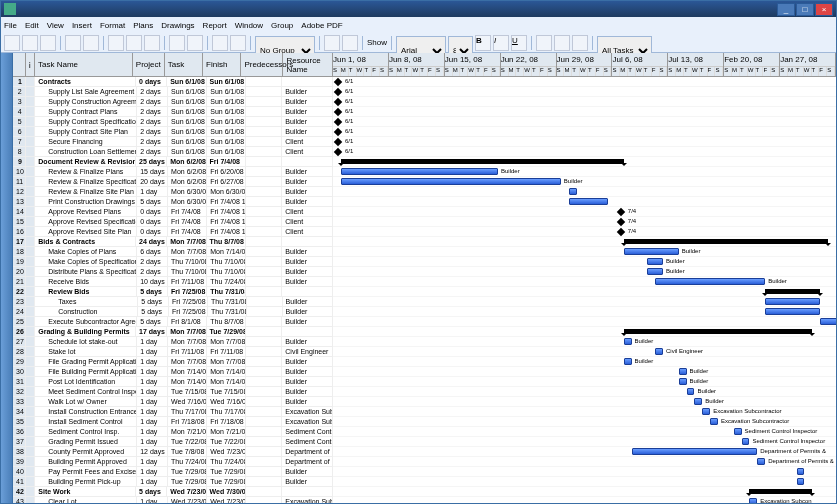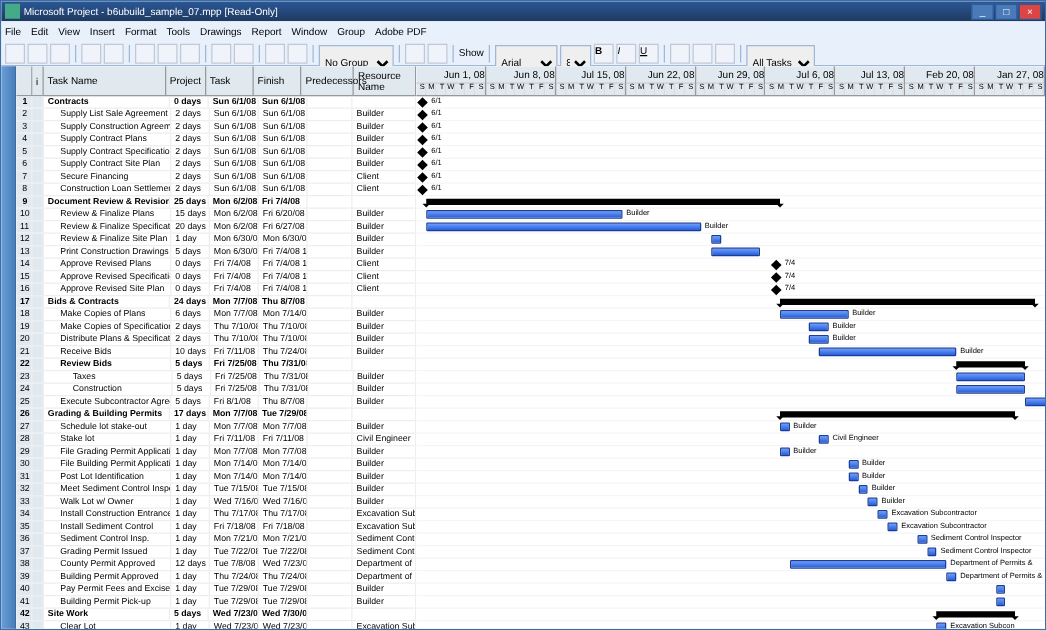--- a/index.html
+++ b/index.html
@@ -26,53 +26,52 @@
 .c-id{width:14px;text-align:right;background:#e0e8f0;}
 .c-ind{width:10px;background:#e0e8f0;}
 .c-name{width:120px;}
 .c-dur{width:36px;}
 .c-start{width:46px;}
 .c-fin{width:46px;}
 .c-pred{width:42px;}
 .c-res{width:60px;}
 .ganttpane{flex:1;background:#fff;overflow:hidden;position:relative;}
 .timehdr{height:24px;background:#e0e8f0;border-bottom:1px solid #999;display:flex;}
-.wk{flex:1;border-right:1px solid #999;font-size:7px;text-align:right;}
+.wk{flex:1;border-right:1px solid #999;font-size:7px;text-align:left;}
 .wk .days{display:flex;height:10px;border-top:1px solid #ccc;}
 .wk .days span{flex:1;border-right:1px solid #ddd;font-size:6px;}
 .ganttbody{position:relative;height:428px;}
 .grow{height:10px;position:relative;border-bottom:1px solid #f5f5f5;}
 .bar{position:absolute;height:7px;top:1px;background:linear-gradient(#6a9eff,#2a5ed8);border:1px solid #1a3e98;border-radius:1px;}
 .sumbar{position:absolute;height:5px;top:2px;background:#000;}
 .sumbar:before,.sumbar:after{content:'';position:absolute;top:4px;border:3px solid transparent;border-top-color:#000;}
 .sumbar:before{left:-3px;}
 .sumbar:after{right:-3px;}
 .ms{position:absolute;width:6px;height:6px;top:2px;background:#000;transform:rotate(45deg);}
 .lbl{position:absolute;font-size:6px;top:1px;white-space:nowrap;}
 </style>
 </head>
 <body>
 
 <div class="titlebar">
   <div class="icon"></div>
-  <span>Microsoft Project - b6ubuild_sample_07.mpp [Read-Only]</span>
   <div class="btns">
     <div class="btn">_</div>
     <div class="btn">□</div>
     <div class="btn" style="background:#d44">×</div>
   </div>
 </div>
 
 <div class="menubar">
   <span>File</span>
   <span>Edit</span>
   <span>View</span>
   <span>Insert</span>
   <span>Format</span>
-  <span>Tools</span>
+  <span>Plans</span>
   <span>Drawings</span>
   <span>Report</span>
   <span>Window</span>
   <span>Group</span>
   <span>Adobe PDF</span>
 </div>
 
 <div class="toolbar">
   <div class="tbtn"></div>
   <div class="tbtn"></div>
@@ -577,21 +576,21 @@
             <span>S</span>
             <span>M</span>
             <span>T</span>
             <span>W</span>
             <span>T</span>
             <span>F</span>
             <span>S</span>
           </div>
         </div>
         <div class="wk">
-          <div style="height:13px;line-height:13px">Jul 15, 08</div>
+          <div style="height:13px;line-height:13px">Jun 15, 08</div>
           <div class="days">
             <span>S</span>
             <span>M</span>
             <span>T</span>
             <span>W</span>
             <span>T</span>
             <span>F</span>
             <span>S</span>
           </div>
         </div>

